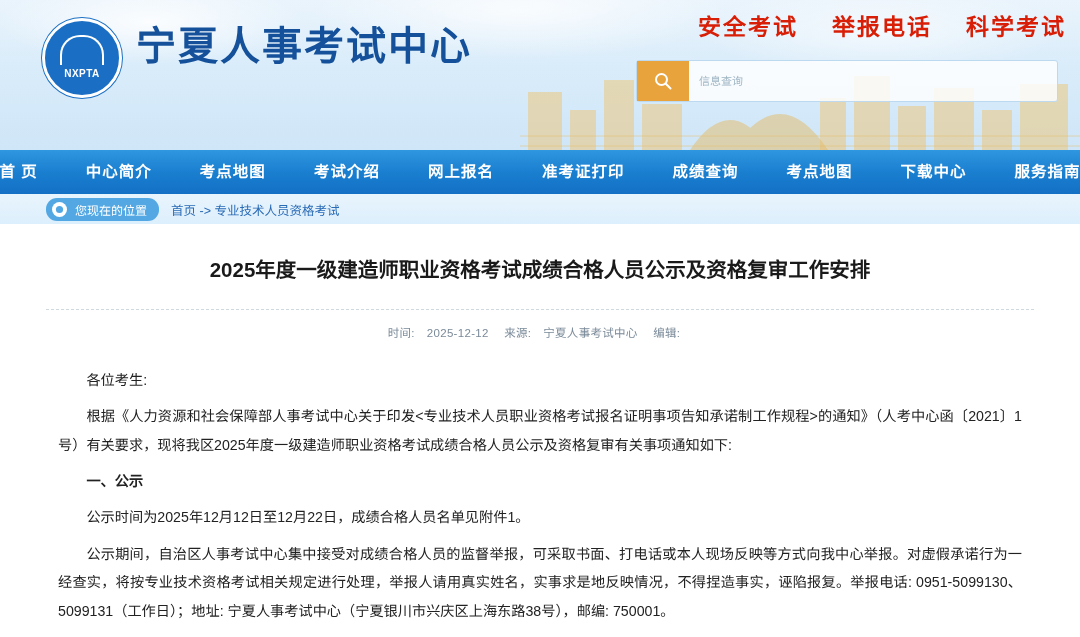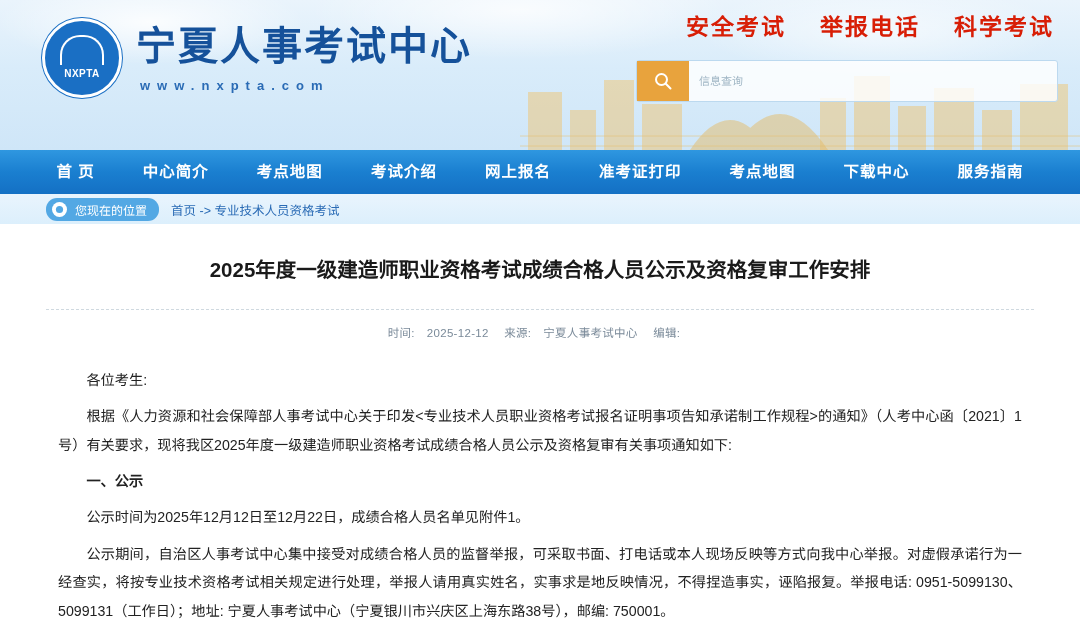--- a/index.html
+++ b/index.html
@@ -92,21 +92,21 @@
   .logo-url {
     margin-top: 6px;
     font-size: 13px;
     color: #2a6bb5;
     letter-spacing: 7px;
     font-weight: bold;
     padding-left: 4px;
   }
   .slogans {
     position: absolute;
-    right: 26px; top: 8px;
+    right: 14px; top: 8px;
     display: flex;
     gap: 34px;
     font-size: 23px;
     font-weight: bold;
     color: #d81e06;
     letter-spacing: 2px;
     white-space: nowrap;
   }
   .search-box {
     position: absolute;
@@ -260,21 +260,20 @@
     </g>
   </svg>
 
   <div class="logo-wrap">
     <div class="logo-mark">
       <div class="arch"></div>
       <div class="abbr">NXPTA</div>
     </div>
     <div class="logo-text">
       <div class="logo-title">宁夏人事考试中心</div>
-      <div class="logo-url">www.nxpta.com</div>
     </div>
   </div>
 
   <div class="slogans">
     <span>安全考试</span>
     <span>举报电话</span>
     <span>科学考试</span>
   </div>
 
   <div class="search-box">
@@ -288,20 +287,21 @@
   </div>
 </div>
 
 <div class="nav">
   <div class="nav-item">首 页</div>
   <div class="nav-item">中心简介</div>
   <div class="nav-item">考点地图</div>
   <div class="nav-item">考试介绍</div>
   <div class="nav-item">网上报名</div>
   <div class="nav-item">准考证打印</div>
+  <div class="nav-item">成绩查询</div>
   <div class="nav-item">考点地图</div>
   <div class="nav-item">下载中心</div>
   <div class="nav-item">服务指南</div>
 </div>
 
 <div class="breadcrumb-band">
   <span class="bc-chip">
     <span class="dot">
       <svg width="9" height="9" viewBox="0 0 10 10">
         <circle cx="5" cy="5" r="4" fill="#53a8e4"></circle>

